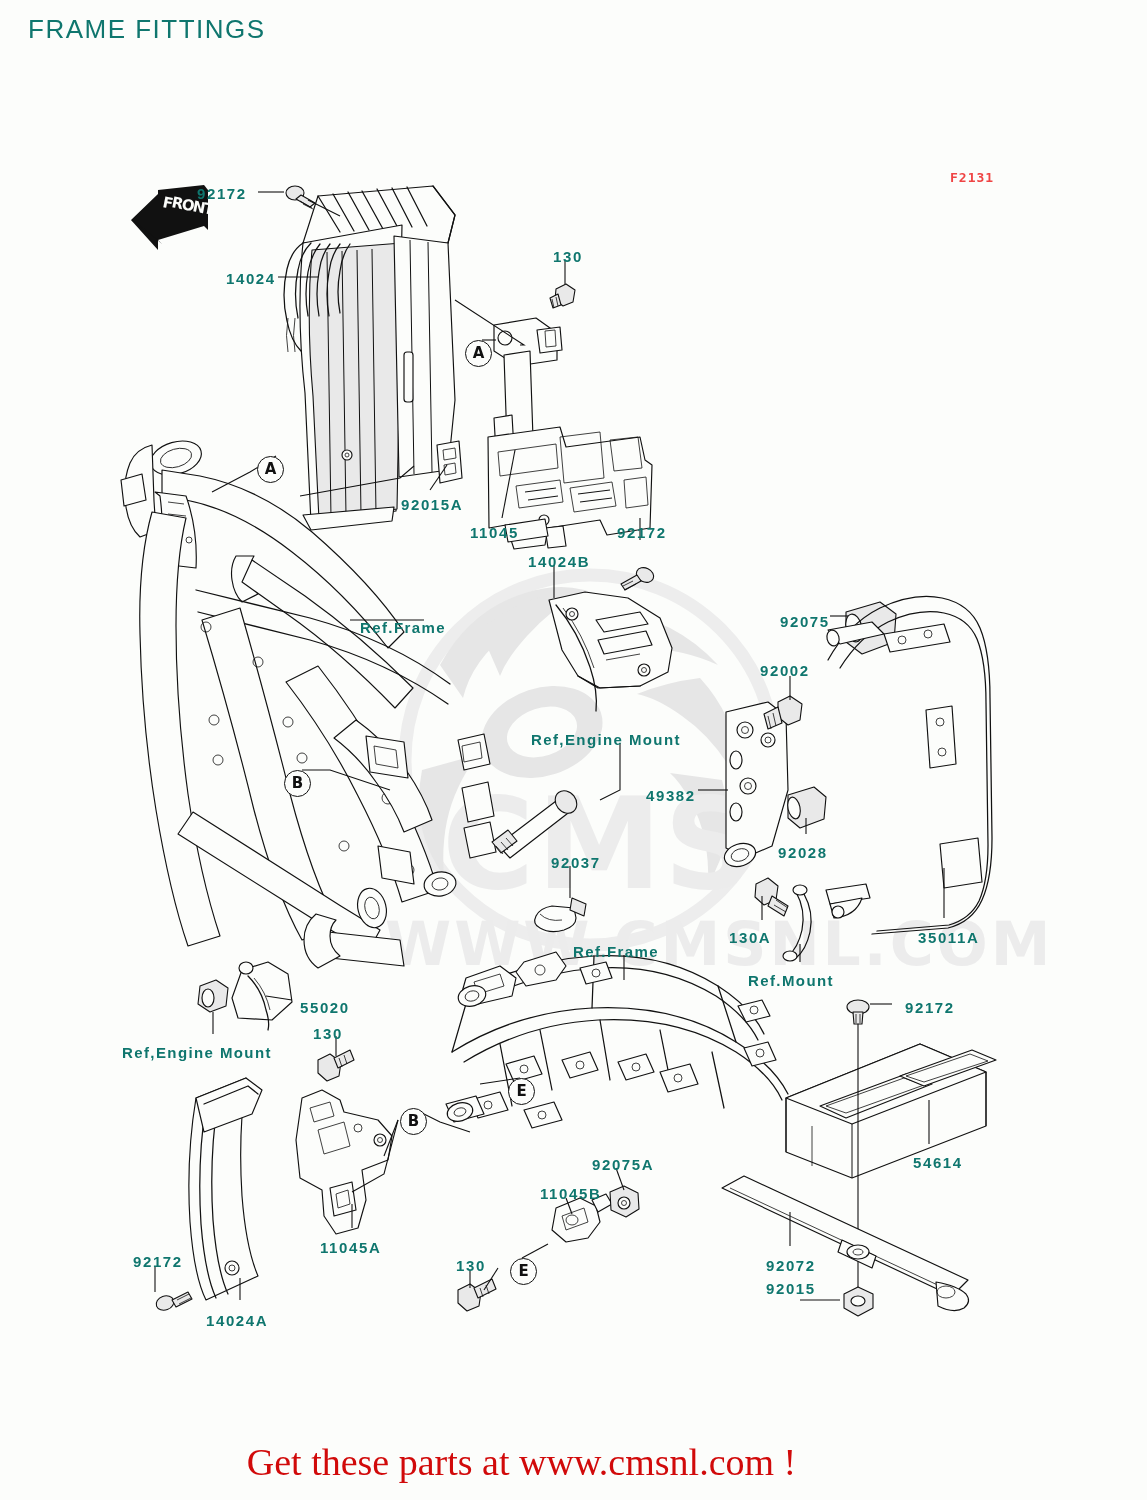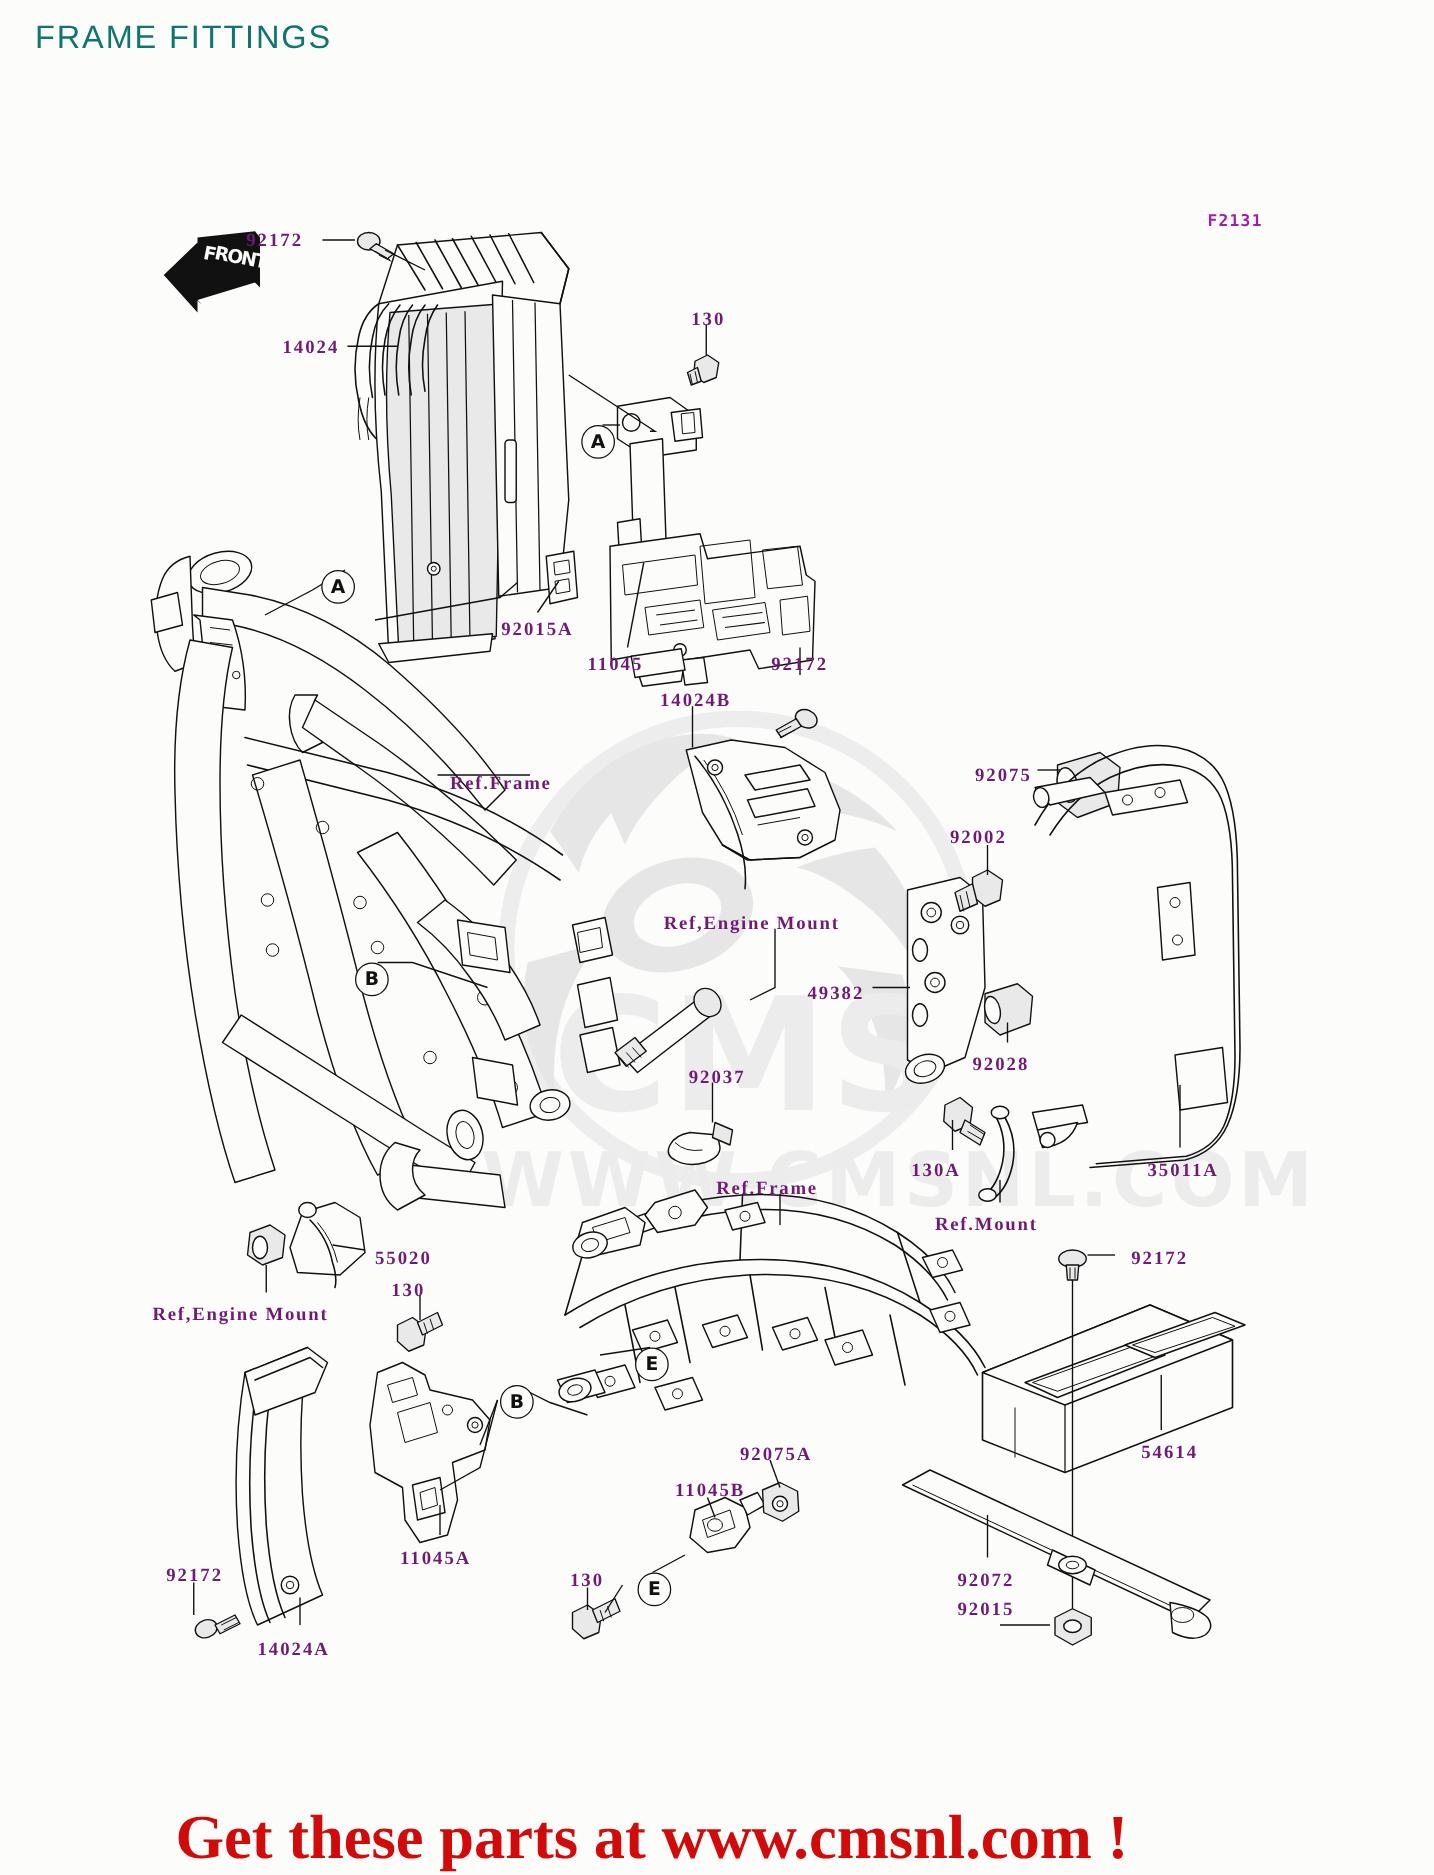--- a/index.html
+++ b/index.html
@@ -10,32 +10,32 @@
     position:relative;overflow:hidden;
   }
   #page-title{
     position:absolute;left:28px;top:14px;
     font-family:"Liberation Sans",sans-serif;
     font-size:26px;letter-spacing:1.5px;color:#0f766e;font-weight:400;
   }
   #fig-code{
     position:absolute;left:950px;top:170px;
     font-family:"DejaVu Sans Mono",monospace;
-    font-size:13px;font-weight:bold;letter-spacing:1px;color:#a21caf;margin-left:16px;
+    font-size:13px;font-weight:bold;letter-spacing:1px;color:#ef4444;
   }
   #footer-note{
     position:absolute;left:0;top:1440px;width:1043px;text-align:center;
     font-family:"Liberation Serif",serif;
-    font-size:50px;font-weight:bold;color:#d10a0a;letter-spacing:0px;
+    font-size:38px;font-weight:normal;color:#d10a0a;letter-spacing:0px;
   }
   #diagram{position:absolute;left:0;top:0;width:1147px;height:1500px;}
   .lbl{
     position:absolute;
-    font-family:Liberation Serif, serif;
-    font-size:15px;font-weight:bold;color:#701a75;
+    font-family:Liberation Sans, sans-serif;
+    font-size:15px;font-weight:bold;color:#0f766e;
     letter-spacing:1.6px;white-space:nowrap;
     line-height:1;
   }
   .lbl.ref{letter-spacing:1.4px;}
   .cmark{
     position:absolute;width:25px;height:25px;border:1.6px solid #111;
     border-radius:50%;background:#fcfdfb;
     font-family:"DejaVu Sans",sans-serif;font-size:15px;font-weight:bold;
     color:#111;display:flex;align-items:center;justify-content:center;
     line-height:1;

